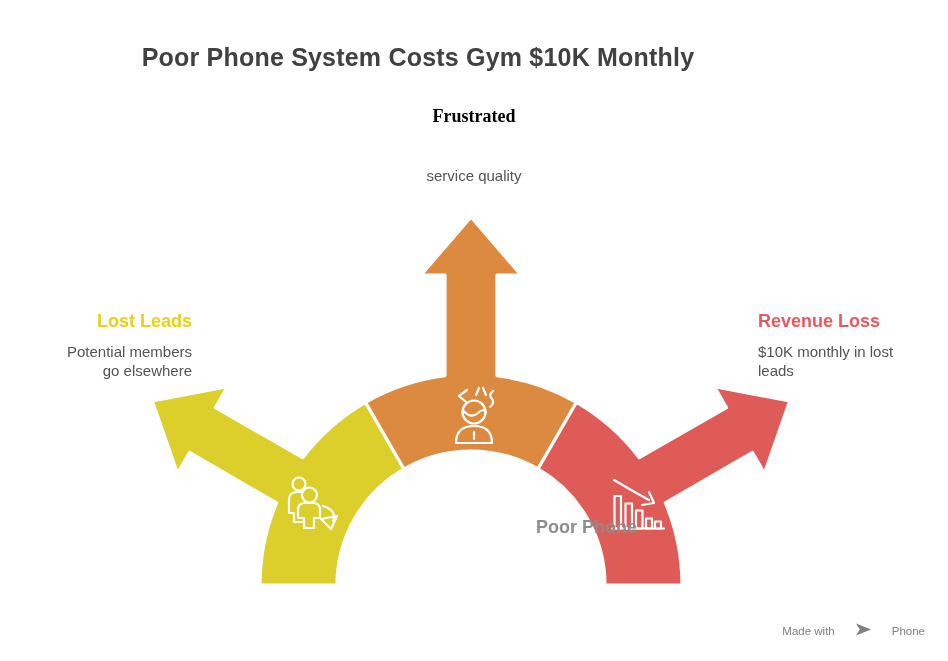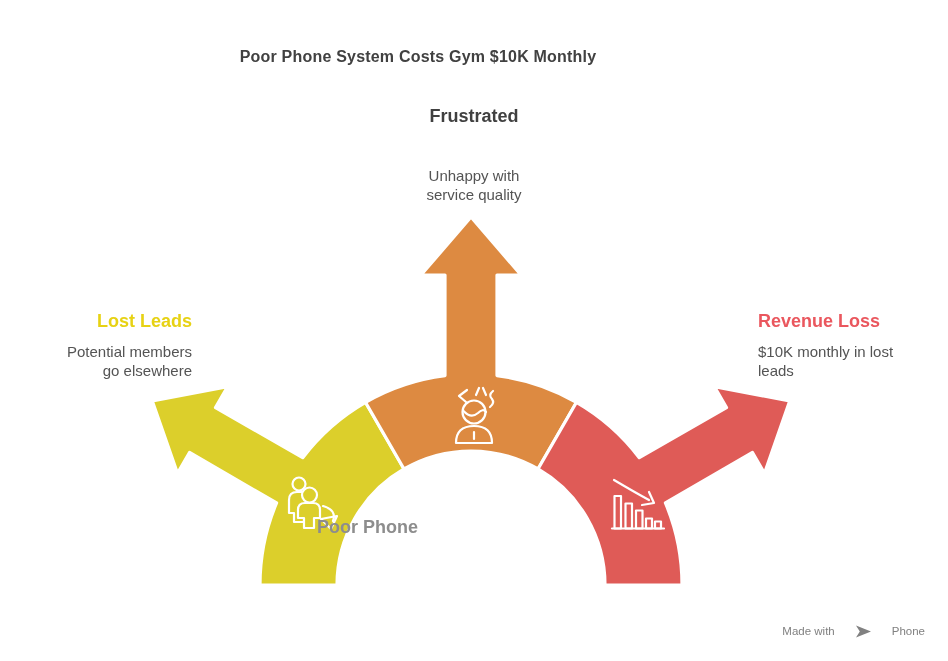--- a/index.html
+++ b/index.html
@@ -3,41 +3,41 @@
 <meta charset="utf-8">
 <style>
   html,body{margin:0;padding:0;background:#fff;}
   .stage{
     position:relative;width:948px;height:661px;background:#ffffff;
     font-family:"Liberation Sans",sans-serif;overflow:hidden;
   }
   .stage svg.canvas{position:absolute;left:0;top:0;}
   .title{
     position:absolute;top:42px;left:0;width:836px;text-align:center;
-    font-size:16px;font-weight:bold;line-height:30px;letter-spacing:.2px;
+    font-size:25px;font-weight:bold;line-height:30px;letter-spacing:.2px;
   }
   .top-heading{
     position:absolute;top:106px;left:324px;width:300px;text-align:center;
     font-size:18px;font-weight:bold;line-height:21px;
   }
   .top-desc{
     position:absolute;top:166px;left:324px;width:300px;text-align:center;
     font-size:15px;line-height:19px;
   }
   .left-block{position:absolute;top:310px;right:756px;width:220px;text-align:right;}
   .right-block{position:absolute;top:310px;left:758px;width:220px;text-align:left;}
   .side-heading{font-size:18px;font-weight:bold;line-height:22px;}
   .side-desc{margin-top:11px;font-size:15px;line-height:18.5px;}
   .center-label{
-    position:absolute;top:516px;left:317px;width:300px;text-align:left;
+    position:absolute;top:516px;left:337px;width:300px;text-align:right;
     font-size:18px;font-weight:bold;line-height:23px;
   }
   .watermark{
     position:absolute;top:623px;right:23px;height:16px;
-    display:flex;align-items:center;gap:21px;font-size:11.5px;line-height:16px;
+    display:flex;align-items:flex-start;gap:21px;font-size:11.5px;line-height:16px;
   }
   .watermark svg{display:block;}
 </style>
 </head>
 <body>
 
 <div class="stage">
 
   <svg class="canvas" width="948" height="661" viewBox="0 0 948 661">
 
@@ -94,25 +94,24 @@
       <rect x="636" y="510.5" width="6.5" height="18"></rect>
       <rect x="646" y="518.5" width="6" height="10"></rect>
       <rect x="655" y="521.5" width="6" height="7"></rect>
       <path d="M 614,480 Q 636,493 649,500"></path>
       <path d="M 649,492 L 654,503 L 642,505"></path>
     </g>
   </svg>
 
   <div class="title" style="color: rgb(65, 65, 65);">Poor Phone System Costs Gym $10K Monthly</div>
 
-  <div class="top-heading" style="color: #404040;">
+  <div class="top-heading" style="color: #000000; font-family: Liberation Serif, serif;">
     <div>Frustrated</div>
   </div>
   <div class="top-desc" style="color: rgb(84, 84, 84);">
-    <div>Unhappy with</div>
     <div>service quality</div>
   </div>
 
   <div class="left-block">
     <div class="side-heading" style="color: rgb(231, 210, 20);">Lost Leads</div>
     <div class="side-desc" style="color: rgb(84, 84, 84);">
       <div>Potential members</div>
       <div>go elsewhere</div>
     </div>
   </div>

